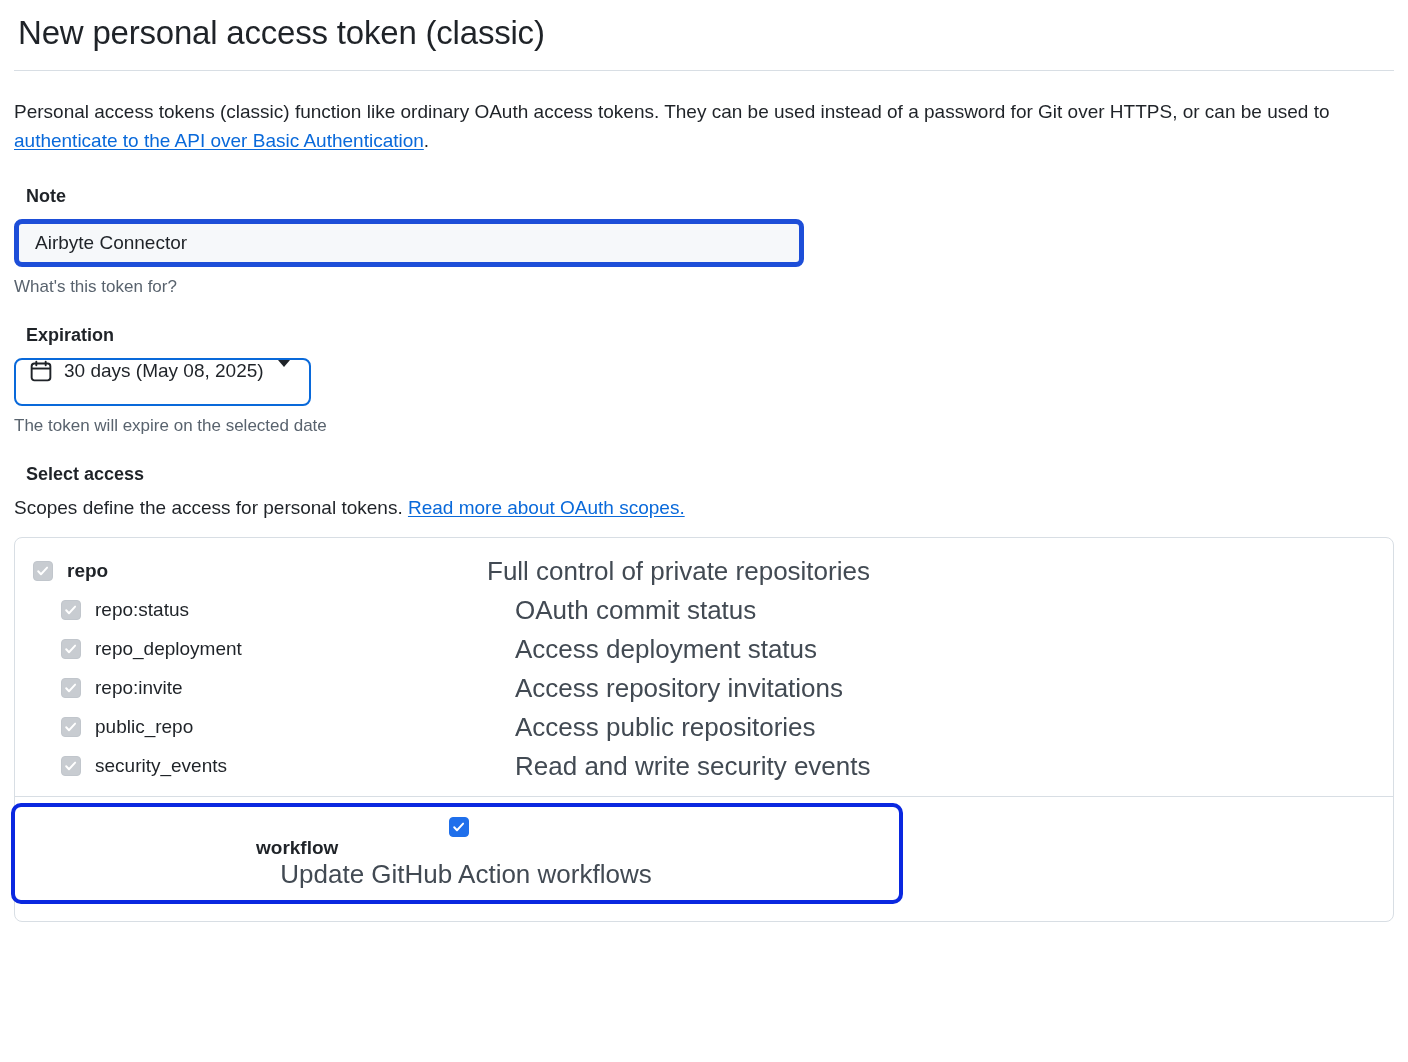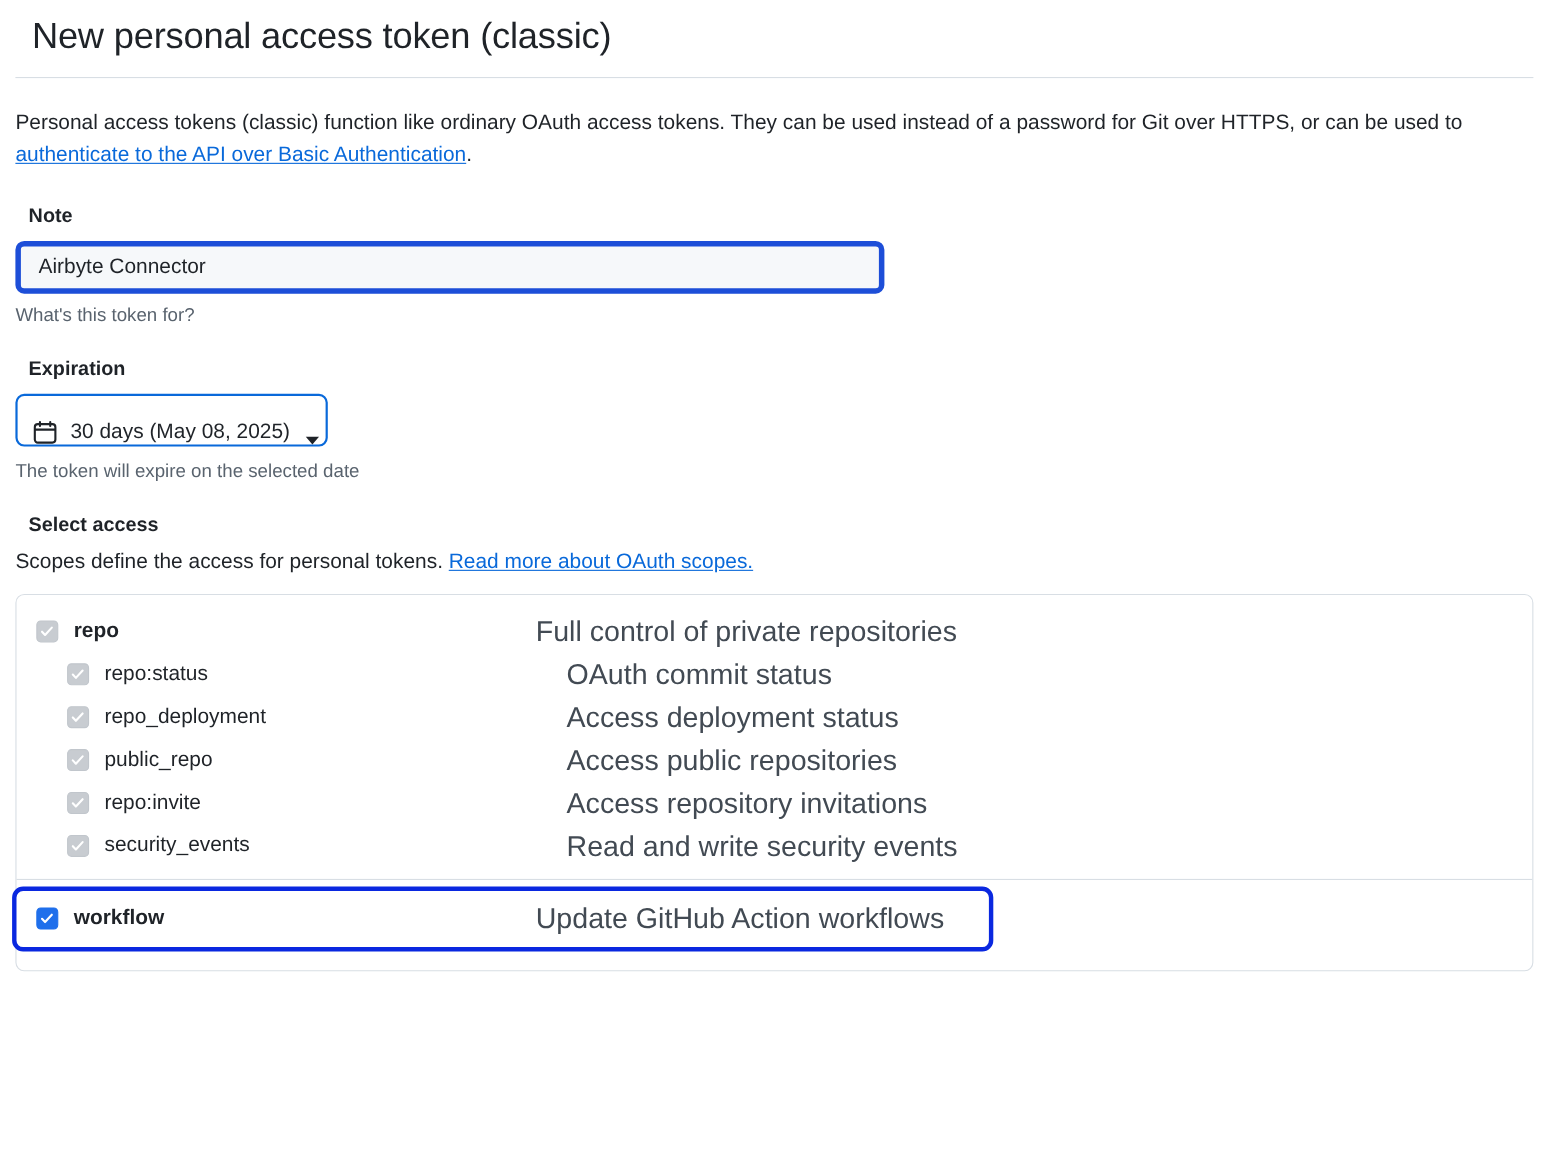--- a/index.html
+++ b/index.html
@@ -16,21 +16,21 @@
     overflow: hidden;
   }
   .page {
     padding: 0 14px;
     position: relative;
   }
   .page-title {
     font-size: 33px;
     font-weight: 400;
     letter-spacing: -0.2px;
-    margin: 14px 0 18px 15px;
+    margin: 14px 0 18px 4px;
     color: #1f2328;
   }
   .title-rule {
     height: 1px;
     background: #d8dee4;
     margin: 0 0 26px 0;
   }
   .intro {
     font-size: 19px;
     line-height: 1.55;
@@ -65,24 +65,24 @@
   .help-text {
     font-size: 17px;
     color: #59636e;
     margin: 10px 0 0 0;
   }
   .section {
     margin-bottom: 28px;
   }
   .select-wrap {
     display: inline-flex;
-    align-items: flex-end;
+    align-items: flex-start;
     gap: 12px;
     height: 48px;
-    padding: 0 6px 0 14px;
+    padding: 0 19px 0 14px;
     border: 2px solid #0969da;
     border-radius: 8px;
     background: #ffffff;
     cursor: pointer;
     box-shadow: 0 0 0 1px rgba(9,105,218,0.0);
   }
   .select-wrap .sel-text {
     font-size: 19px;
     color: #1f2328;
     font-weight: 400;
@@ -151,20 +151,21 @@
   }
   .highlight-row {
     border: 4px solid #0a28e0;
     border-radius: 10px;
     margin: 6px 0 0 -4px;
     width: 892px;
     padding: 10px 0 10px 18px;
     display: flex;
     align-items: center;
     background: #ffffff;
+    flex-direction: column;
   }
   .highlight-row .scope-name { font-weight: 700; }
 </style>
 </head>
 <body>
 
 <div class="page">
 
   <h1 class="page-title">New personal access token (classic)</h1>
   <div class="title-rule"></div>
@@ -228,40 +229,40 @@
         <span class="scope-name">repo_deployment</span>
         <span class="scope-desc">Access deployment status</span>
       </div>
 
       <div class="scope-row child">
         <span class="chk disabled">
           <svg width="14" height="14" viewBox="0 0 16 16" aria-hidden="true">
               <path d="M2.5 8.3l3.2 3.4 7-7.6" stroke="#ffffff" stroke-width="2.2" fill="none" stroke-linecap="round" stroke-linejoin="round"></path>
             </svg>
         </span>
+        <span class="scope-name">repo:invite</span>
+        <span class="scope-desc">Access repository invitations</span>
+      </div>
+
+      <div class="scope-row child">
+        <span class="chk disabled">
+          <svg width="14" height="14" viewBox="0 0 16 16" aria-hidden="true">
+              <path d="M2.5 8.3l3.2 3.4 7-7.6" stroke="#ffffff" stroke-width="2.2" fill="none" stroke-linecap="round" stroke-linejoin="round"></path>
+            </svg>
+        </span>
         <span class="scope-name">public_repo</span>
         <span class="scope-desc">Access public repositories</span>
       </div>
 
       <div class="scope-row child">
         <span class="chk disabled">
           <svg width="14" height="14" viewBox="0 0 16 16" aria-hidden="true">
               <path d="M2.5 8.3l3.2 3.4 7-7.6" stroke="#ffffff" stroke-width="2.2" fill="none" stroke-linecap="round" stroke-linejoin="round"></path>
             </svg>
         </span>
-        <span class="scope-name">repo:invite</span>
-        <span class="scope-desc">Access repository invitations</span>
-      </div>
-
-      <div class="scope-row child">
-        <span class="chk disabled">
-          <svg width="14" height="14" viewBox="0 0 16 16" aria-hidden="true">
-              <path d="M2.5 8.3l3.2 3.4 7-7.6" stroke="#ffffff" stroke-width="2.2" fill="none" stroke-linecap="round" stroke-linejoin="round"></path>
-            </svg>
-        </span>
         <span class="scope-name">security_events</span>
         <span class="scope-desc">Read and write security events</span>
       </div>
 
       <div class="scope-sep"></div>
 
       <div class="highlight-row">
         <span class="chk checked">
           <svg width="14" height="14" viewBox="0 0 16 16" aria-hidden="true">
               <path d="M2.5 8.3l3.2 3.4 7-7.6" stroke="#ffffff" stroke-width="2.2" fill="none" stroke-linecap="round" stroke-linejoin="round"></path>

